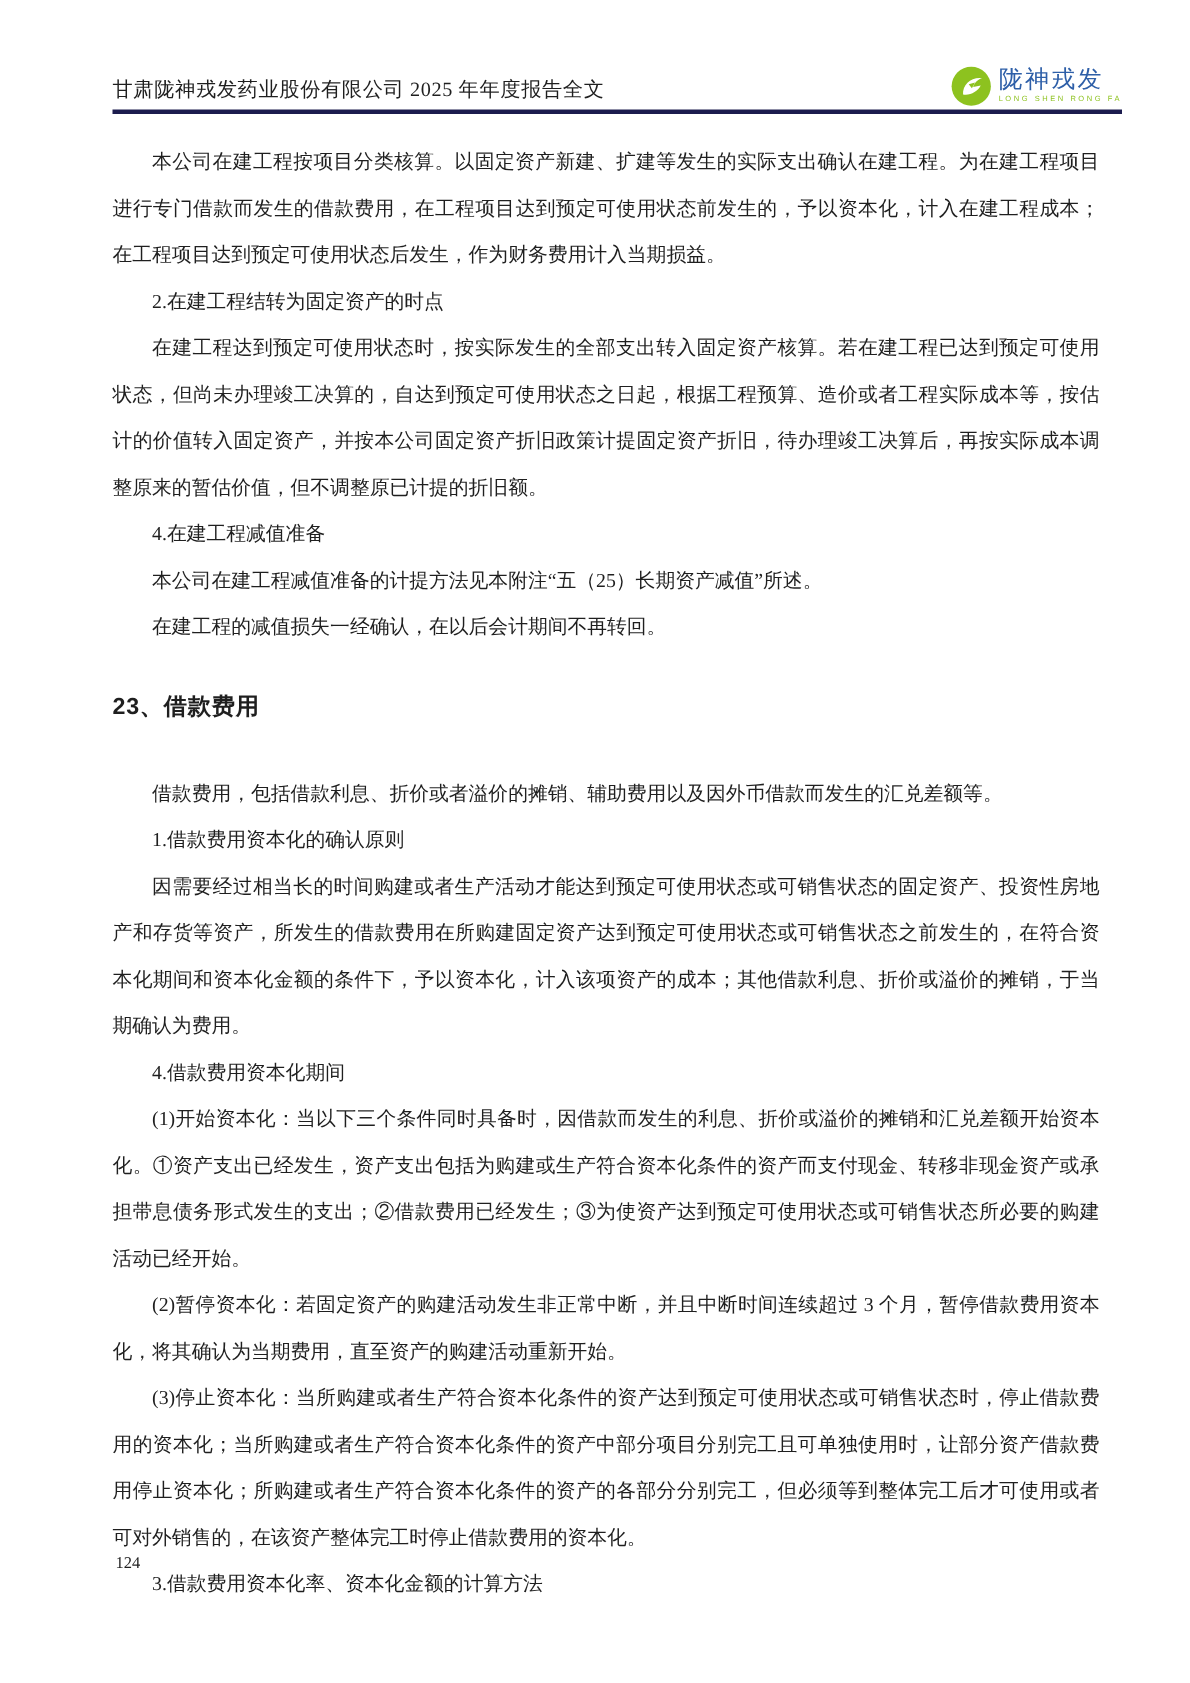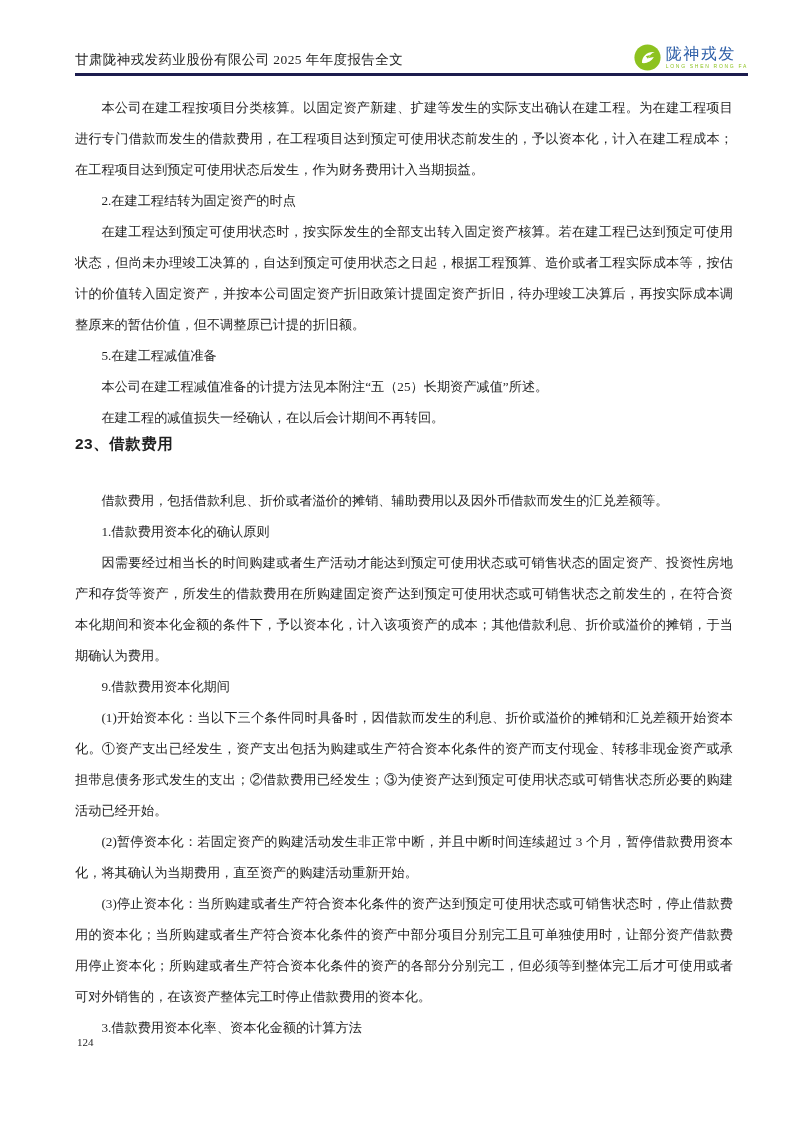--- a/index.html
+++ b/index.html
@@ -42,21 +42,21 @@
   
   .doc-body {
     position: absolute; top: 92px; left: 75px; width: 658px;
     font-size: 13.2px; line-height: 31px;
     text-align: justify; text-justify: inter-ideograph;
   }
   .doc-body p { margin: 0; text-indent: 2em; }
   .doc-body h2 {
     font-family: "Liberation Sans", sans-serif;
     font-size: 15.5px; font-weight: 700;
-    line-height: 22px; margin: 0 0 30px 0; text-indent: 0;
+    line-height: 22px; margin: 28px 0 30px 0; text-indent: 0;
     letter-spacing: 0.5px;
   }
 
   
   .page-number { position: absolute; left: 77px; top: 1036px; font-size: 11px; }
 </style>
 </head>
 <body>
 
 <div class="page">
@@ -76,28 +76,28 @@
       </div>
     </div>
   </div>
 
   <div class="header-rule"></div>
 
   <div class="doc-body">
       <p>本公司在建工程按项目分类核算。以固定资产新建、扩建等发生的实际支出确认在建工程。为在建工程项目进行专门借款而发生的借款费用，在工程项目达到预定可使用状态前发生的，予以资本化，计入在建工程成本；在工程项目达到预定可使用状态后发生，作为财务费用计入当期损益。</p>
       <p>2.在建工程结转为固定资产的时点</p>
       <p>在建工程达到预定可使用状态时，按实际发生的全部支出转入固定资产核算。若在建工程已达到预定可使用状态，但尚未办理竣工决算的，自达到预定可使用状态之日起，根据工程预算、造价或者工程实际成本等，按估计的价值转入固定资产，并按本公司固定资产折旧政策计提固定资产折旧，待办理竣工决算后，再按实际成本调整原来的暂估价值，但不调整原已计提的折旧额。</p>
-      <p>5.在建工程减值准备</p>
+      <p>4.在建工程减值准备</p>
       <p>本公司在建工程减值准备的计提方法见本附注“五（25）长期资产减值”所述。</p>
       <p>在建工程的减值损失一经确认，在以后会计期间不再转回。</p>
       <h2>23、借款费用</h2>
       <p>借款费用，包括借款利息、折价或者溢价的摊销、辅助费用以及因外币借款而发生的汇兑差额等。</p>
       <p>1.借款费用资本化的确认原则</p>
       <p>因需要经过相当长的时间购建或者生产活动才能达到预定可使用状态或可销售状态的固定资产、投资性房地产和存货等资产，所发生的借款费用在所购建固定资产达到预定可使用状态或可销售状态之前发生的，在符合资本化期间和资本化金额的条件下，予以资本化，计入该项资产的成本；其他借款利息、折价或溢价的摊销，于当期确认为费用。</p>
-      <p>9.借款费用资本化期间</p>
+      <p>4.借款费用资本化期间</p>
       <p>(1)开始资本化：当以下三个条件同时具备时，因借款而发生的利息、折价或溢价的摊销和汇兑差额开始资本化。①资产支出已经发生，资产支出包括为购建或生产符合资本化条件的资产而支付现金、转移非现金资产或承担带息债务形式发生的支出；②借款费用已经发生；③为使资产达到预定可使用状态或可销售状态所必要的购建活动已经开始。</p>
       <p>(2)暂停资本化：若固定资产的购建活动发生非正常中断，并且中断时间连续超过 3 个月，暂停借款费用资本化，将其确认为当期费用，直至资产的购建活动重新开始。</p>
       <p>(3)停止资本化：当所购建或者生产符合资本化条件的资产达到预定可使用状态或可销售状态时，停止借款费用的资本化；当所购建或者生产符合资本化条件的资产中部分项目分别完工且可单独使用时，让部分资产借款费用停止资本化；所购建或者生产符合资本化条件的资产的各部分分别完工，但必须等到整体完工后才可使用或者可对外销售的，在该资产整体完工时停止借款费用的资本化。</p>
       <p>3.借款费用资本化率、资本化金额的计算方法</p>
     </div>
 
   <div class="page-number">124</div>
 </div>
 
 </body></html>

